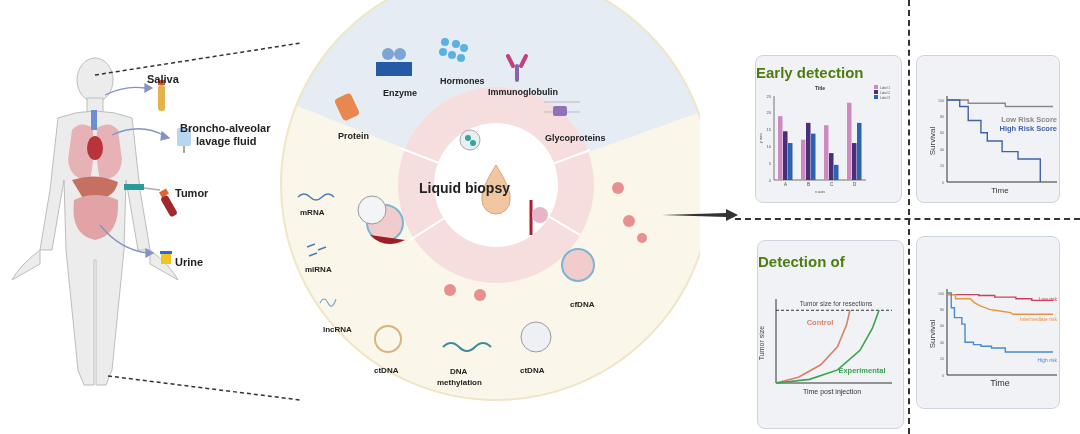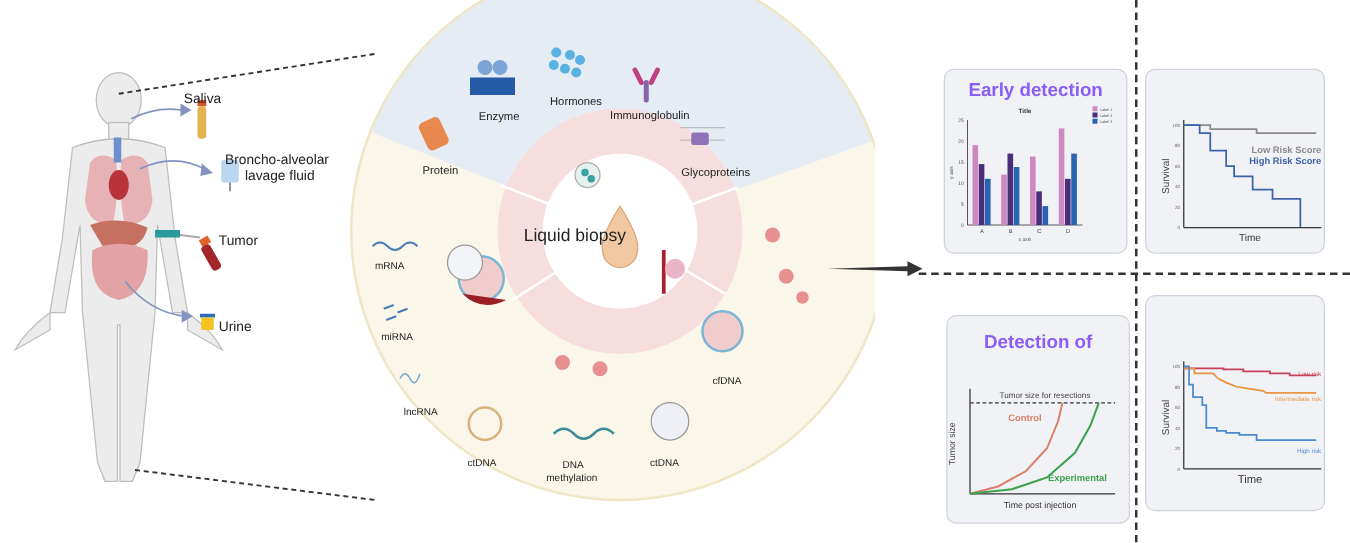--- a/index.html
+++ b/index.html
@@ -1,20 +1,20 @@
 <!DOCTYPE html>
 <html><head>
 <meta charset="utf-8">
 <style>
   html,body{margin:0;padding:0;background:#fff;}
   body{width:1080px;height:434px;position:relative;overflow:hidden;font-family:"Liberation Sans",sans-serif;color:#222;}
   .abs{position:absolute;}
-  .lbl{position:absolute;font-weight:normal;font-size:11px;color:#222;white-space:nowrap;}
+  .lbl{position:absolute;font-weight:bold;font-size:11px;color:#222;white-space:nowrap;}
   .panel{position:absolute;background:#f1f2f6;border:1px solid #cfd3de;border-radius:8px;box-sizing:border-box;}
-  .panel-title{position:absolute;left:0;right:0;text-align:center;font-weight:bold;font-size:15px;color:#8b5cf6;}
+  .panel-title{position:absolute;left:0;right:0;font-weight:bold;font-size:15px;color:#4d7c0f;}
   svg text{font-family:"Liberation Sans",sans-serif;}
   .vsep{position:absolute;left:908px;top:0;height:434px;border-left:2px dashed #333;}
   .hsep{position:absolute;left:735px;top:218px;width:345px;border-top:2px dashed #333;}
 </style>
 </head>
 <body>
 
 <svg class="abs" style="left:0;top:40px" width="300" height="390" viewBox="0 0 300 390">
   <g fill="#ececec" stroke="#bdbdbd" stroke-width="1">
     <ellipse cx="95" cy="40" rx="18" ry="22"></ellipse>
@@ -230,21 +230,21 @@
       <text x="27" y="19.5" font-size="3.6" text-anchor="end" fill="#666">100</text>
       <text x="18" y="59" font-size="8" text-anchor="middle" fill="#444" transform="rotate(-90 18 59)">Survival</text>
       <text x="83" y="111" font-size="8" text-anchor="middle" fill="#333">Time</text>
       <polyline points="30,18 51.2,18 51.2,21.28 88.30000000000001,21.28 88.30000000000001,24.560000000000002 136,24.560000000000002" fill="none" stroke="#8a8a8a" stroke-width="1.4"></polyline>
       <text x="140" y="40" font-size="7.5" text-anchor="end" font-weight="bold" fill="#8a8a8a">Low Risk Score</text>
       <polyline points="30,18 42.72,18 42.72,24.560000000000002 51.2,24.560000000000002 51.2,38.5 63.92,38.5 63.92,50.800000000000004 70.28,50.800000000000004 70.28,59 85.12,59 85.12,69.66 101.02000000000001,69.66 101.02000000000001,77.03999999999999 123.28,77.03999999999999 123.28,100" fill="none" stroke="#3f63a8" stroke-width="1.4"></polyline>
       <text x="140" y="49" font-size="7.5" text-anchor="end" font-weight="bold" fill="#3f63a8">High Risk Score</text>
     </svg>
 </div>
 
-<div class="panel" style="left:757px;top:252px;width:147px;height:167px">
+<div class="panel" style="left:757px;top:240px;width:147px;height:189px">
   <div class="panel-title" style="top:12px;line-height:17px">
     <div>Detection of</div>
   </div>
   <svg id="chart2" width="147" height="120" style="position:absolute;left:0;top:50px">
       <line x1="18" y1="8" x2="18" y2="92" stroke="#333" stroke-width="1"></line>
       <line x1="18" y1="92" x2="134" y2="92" stroke="#333" stroke-width="1"></line>
       <text x="6" y="52" font-size="7" text-anchor="middle" fill="#444" transform="rotate(-90 6 52)">Tumor size</text>
       <text x="74" y="103" font-size="7" text-anchor="middle" fill="#333">Time post injection</text>
       <line x1="18" y1="19.27272727272728" x2="134" y2="19.27272727272728" stroke="#333" stroke-dasharray="3,2" stroke-width="1"></line>
       <text x="78" y="15.27272727272728" font-size="6.5" text-anchor="middle" fill="#444">Tumor size for resections</text>

